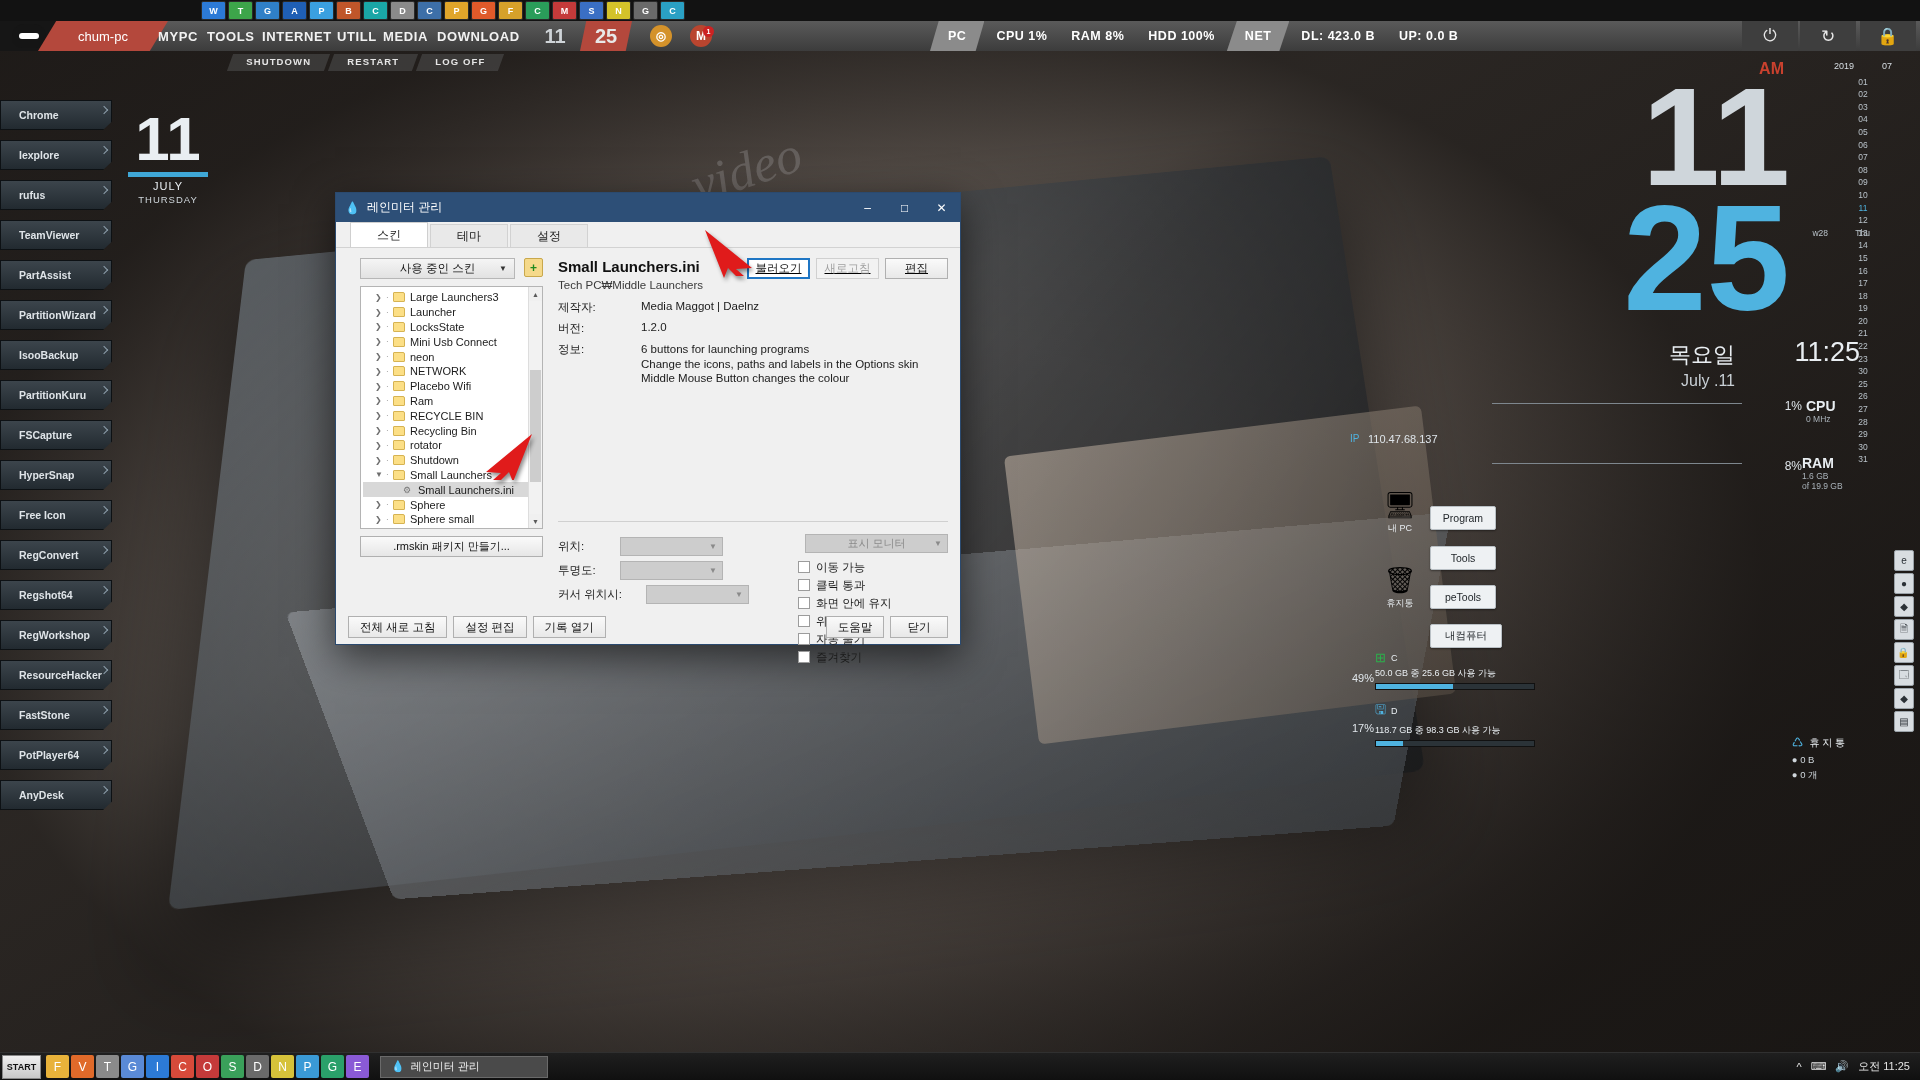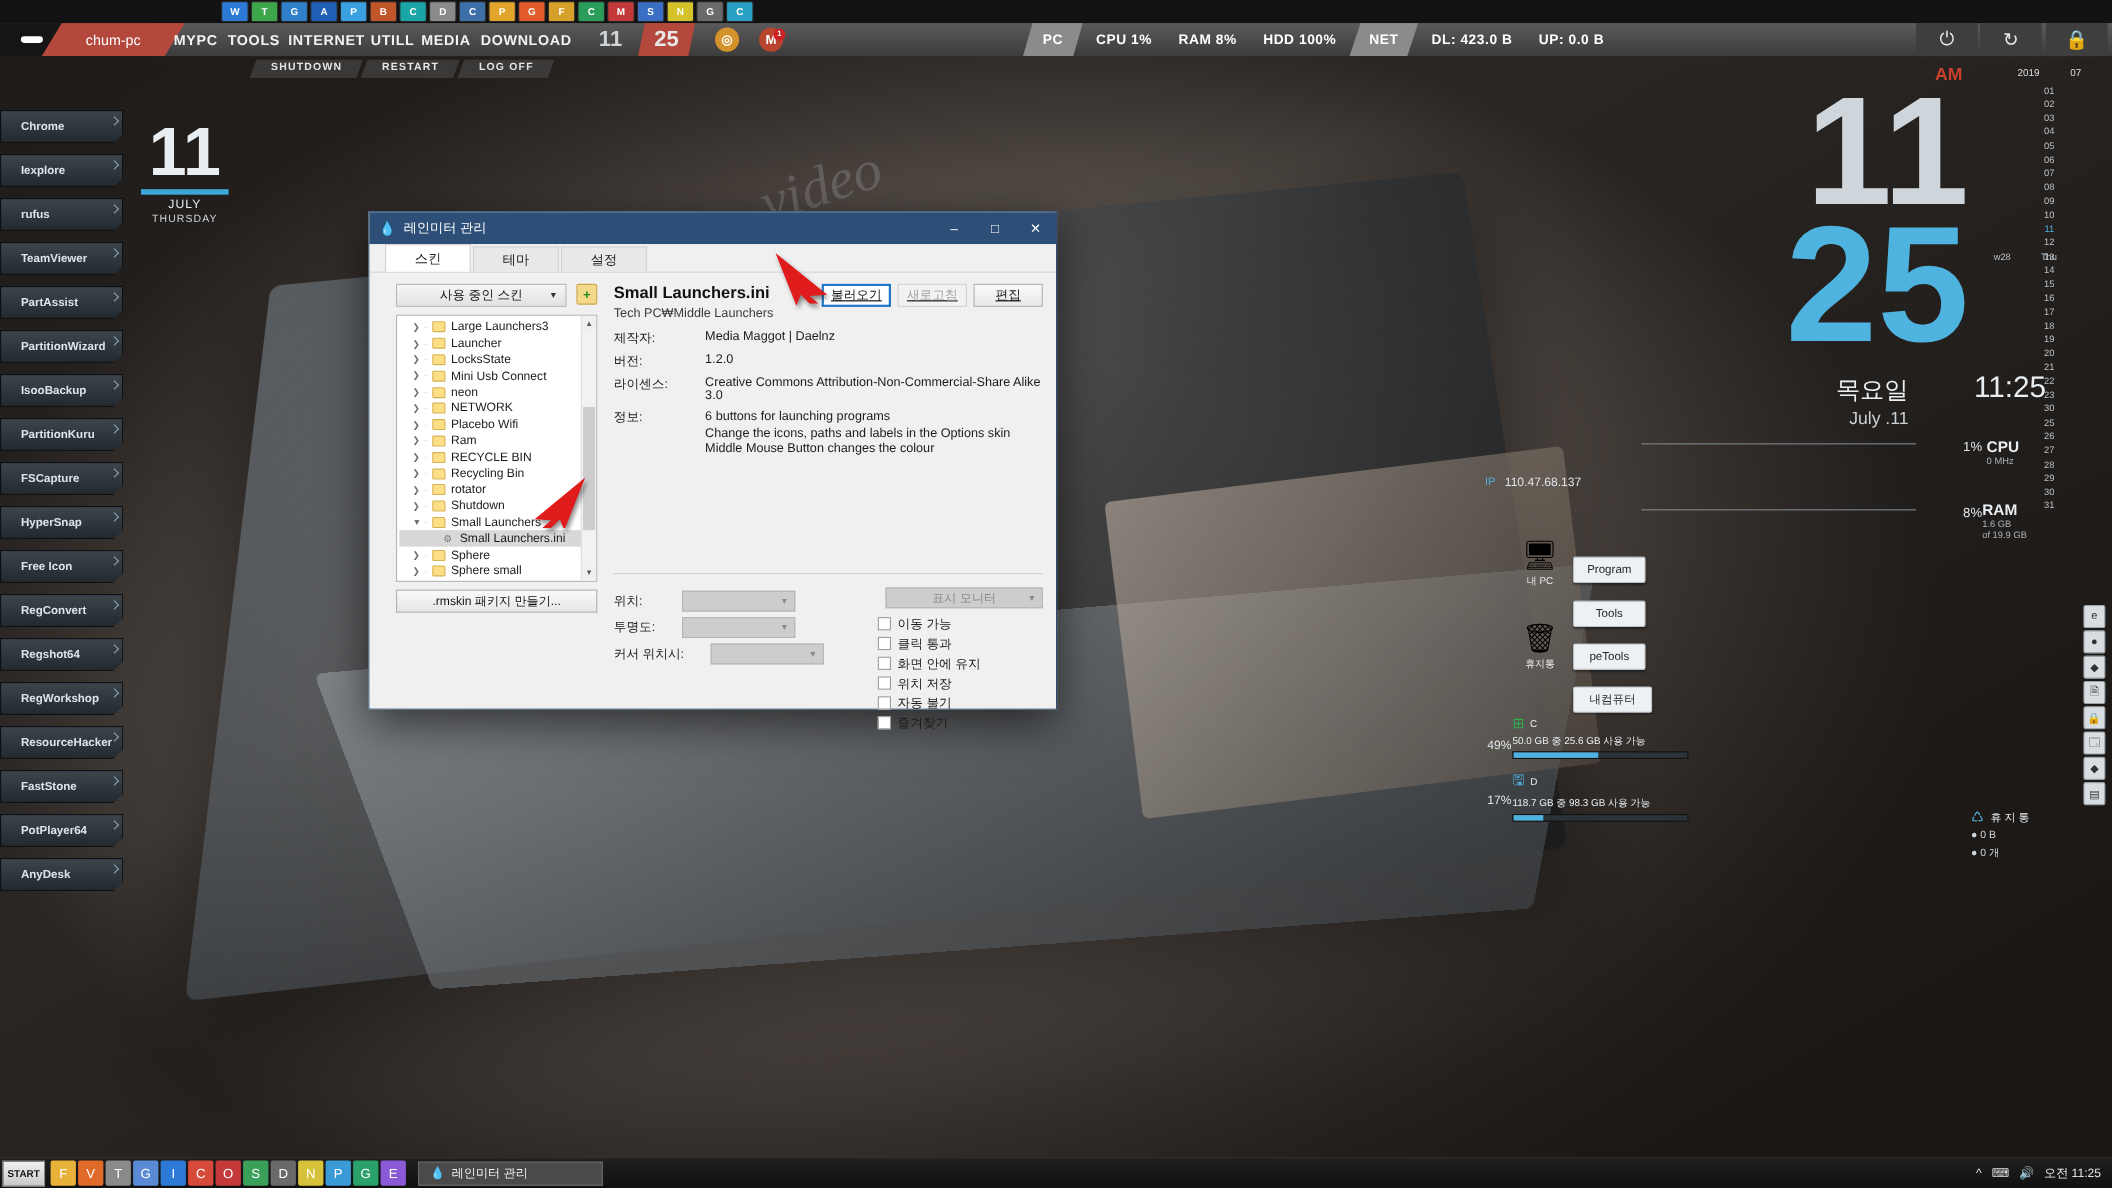--- a/index.html
+++ b/index.html
@@ -758,24 +758,20 @@
       <div id="skin-path">Tech PC₩Middle Launchers</div>
 
       <div class="meta-row" style="margin-top:9px">
         <div class="mk">제작자:</div>
         <div class="mv">Media Maggot | Daelnz</div>
       </div>
       <div class="meta-row">
         <div class="mk">버전:</div>
         <div class="mv">1.2.0</div>
       </div>
-      <div class="meta-row">
-        <div class="mk">라이센스:</div>
-        <div class="mv">Creative Commons Attribution-Non-Commercial-Share Alike 3.0</div>
-      </div>
       <div class="meta-row" style="align-items:flex-start">
         <div class="mk">정보:</div>
         <div class="mv" id="info-lines">
             <div>6 buttons for launching programs</div>
             <div>Change the icons, paths and labels in the Options skin</div>
             <div>Middle Mouse Button changes the colour</div>
           </div>
       </div>
 
       <div id="detail-btns">
@@ -827,20 +823,29 @@
         <div class="ck-row">
           <span class="ck-box"></span>
           <span>자동 불기</span>
         </div>
         <div class="ck-row">
           <span class="ck-box"></span>
           <span>즐겨찾기</span>
         </div>
       </div>
 
+    <div id="rm-footer">
+      <div class="ft-btn">전체 새로 고침</div>
+      <div class="ft-btn">설정 편집</div>
+      <div class="ft-btn">기록 열기</div>
+      <div class="ft-right">
+        <div class="ft-btn" style="width:58px;padding:0">도움말</div>
+        <div class="ft-btn" style="width:58px;padding:0">닫기</div>
+      </div>
+    </div>
   </div>
 </div>
 
 <svg class="arrow" style="left:700px;top:228px" width="60" height="50">
   <polygon points="5,2 52,40 36,41 44,48 36,48 28,40 24,50" fill="#e01b1b"></polygon>
 </svg>
 <svg class="arrow" style="left:480px;top:432px" width="58" height="48">
   <polygon points="52,2 6,40 21,41 13,48 21,48 29,40 33,50" fill="#e01b1b"></polygon>
 </svg>
 

